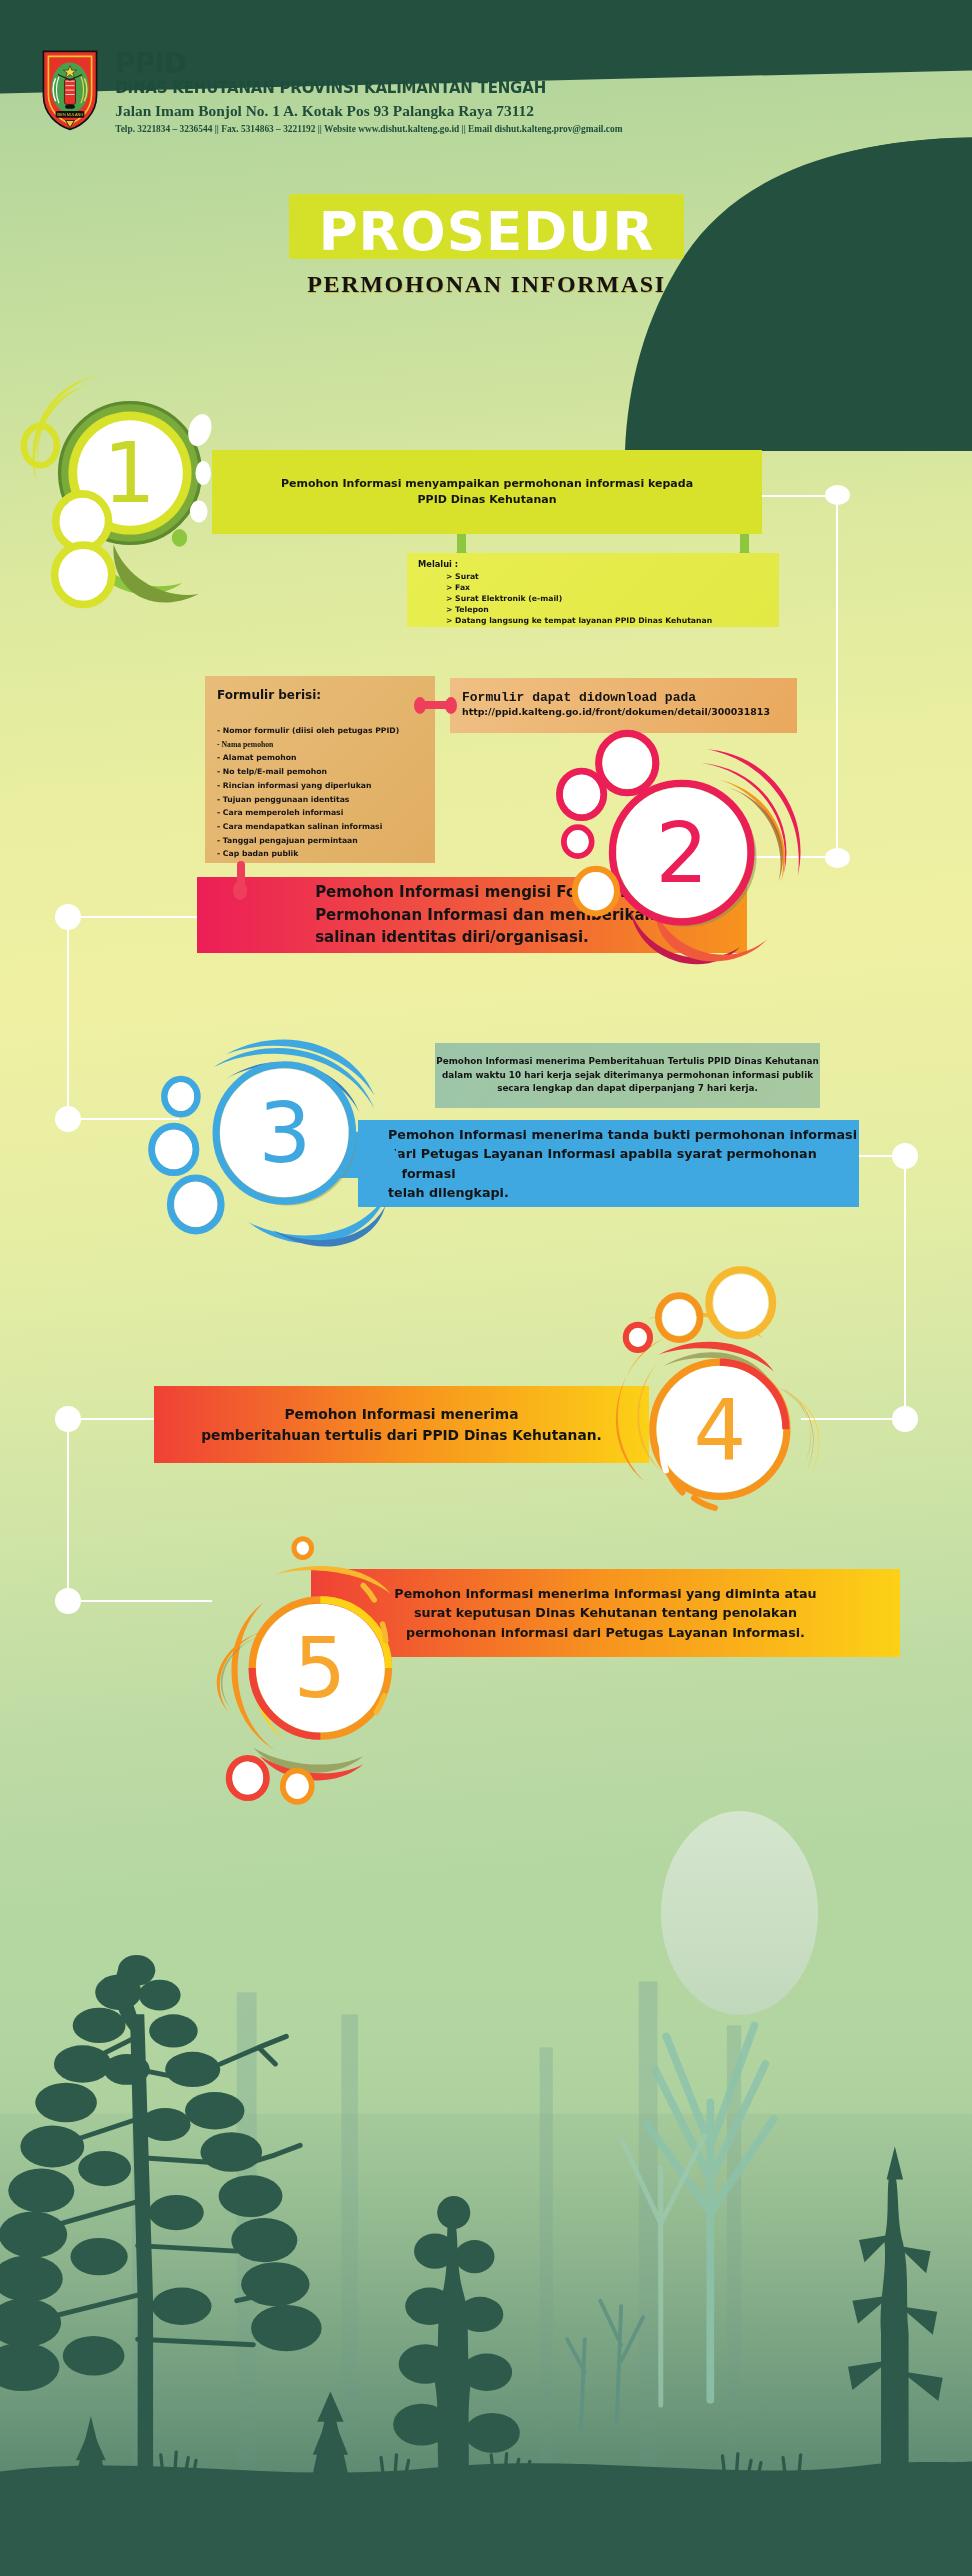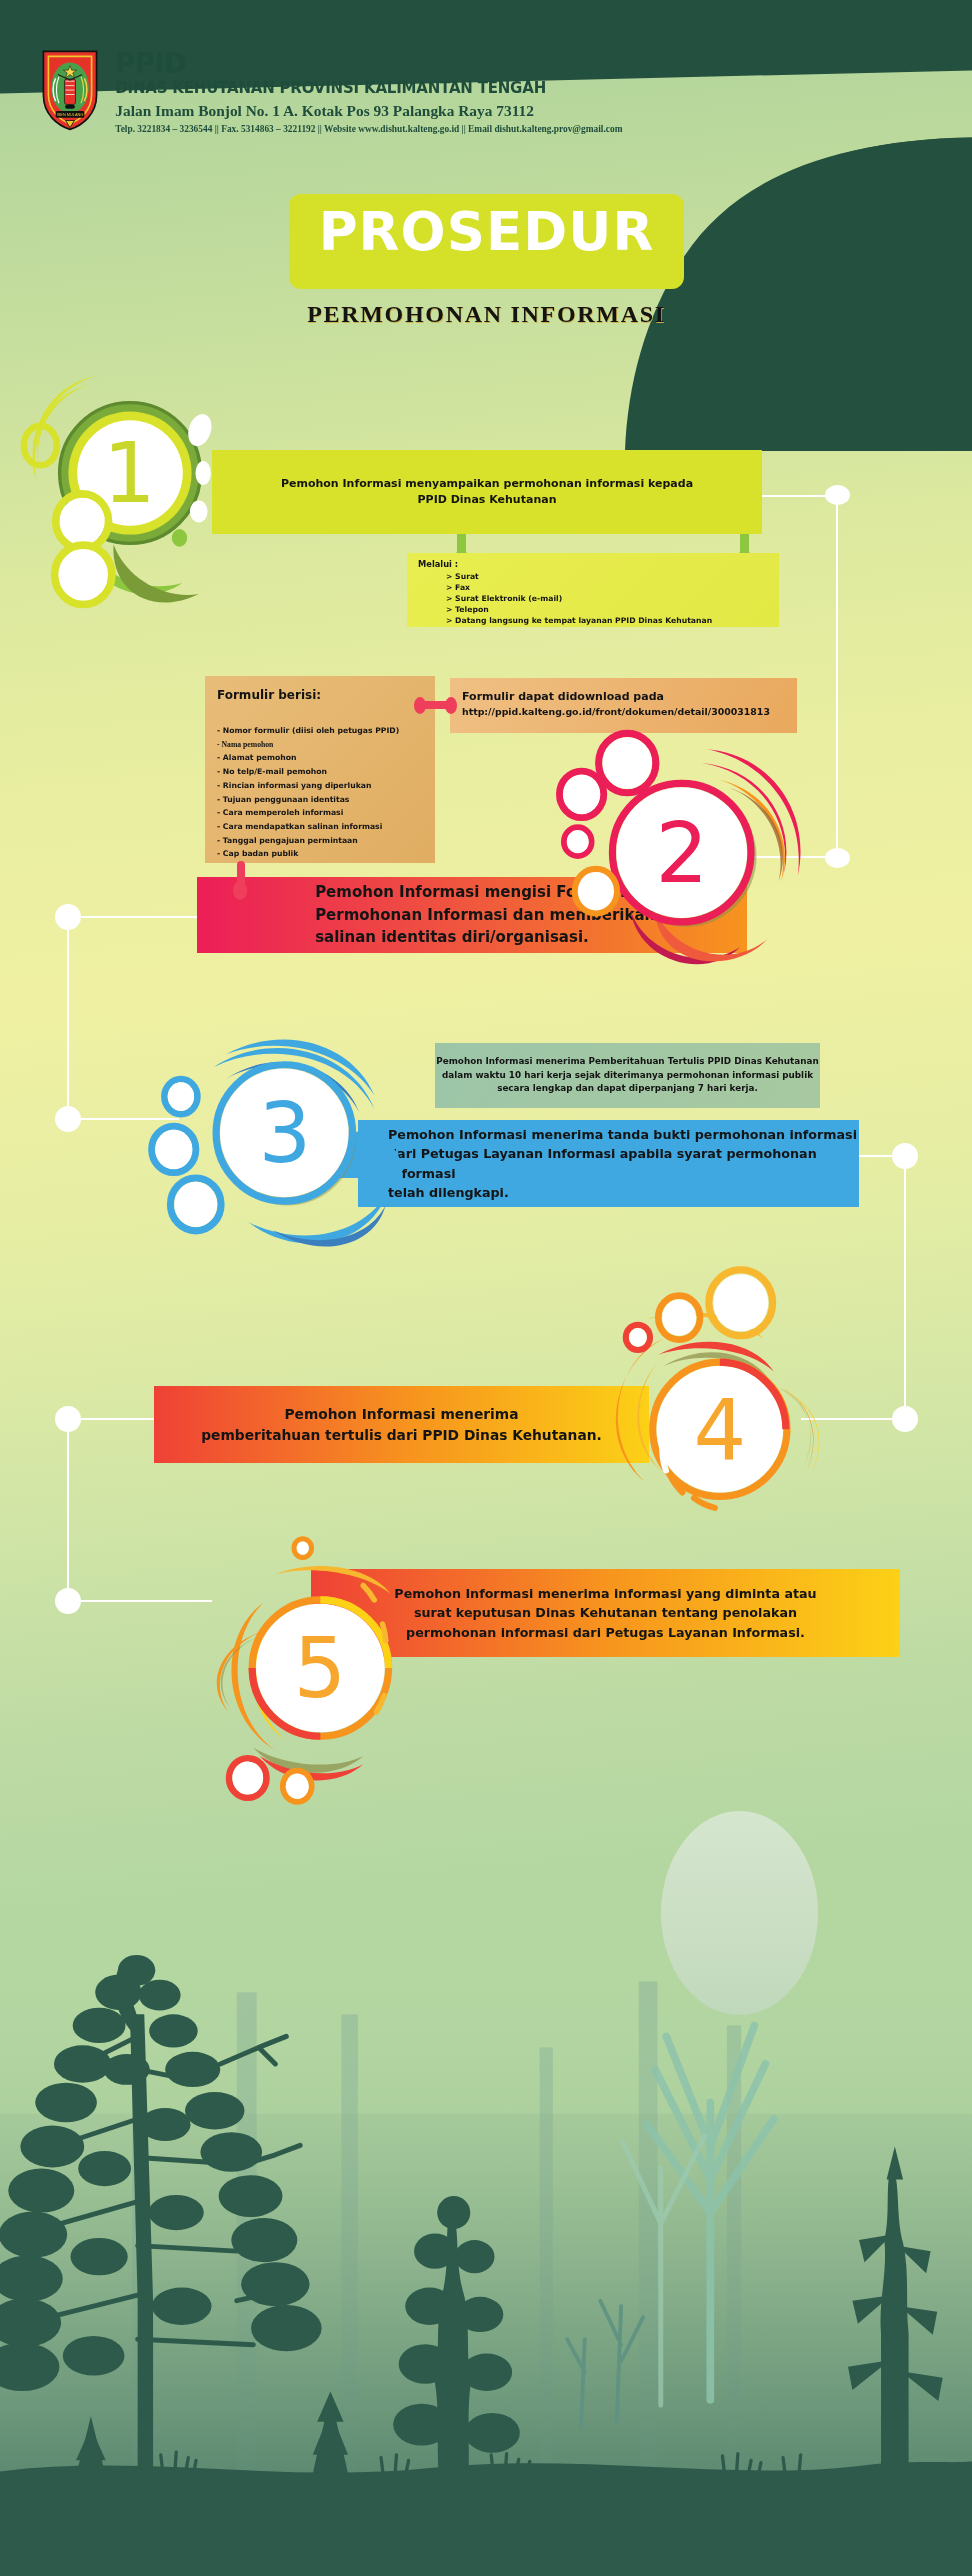--- a/index.html
+++ b/index.html
@@ -39,21 +39,21 @@
   .hdr-text { padding-top:2.2px; color:#1f4d3c; }
   .hdr-ppid { font-size:27.5px; font-weight:bold; letter-spacing:-0.6px; line-height:1.0;
               font-family:"DejaVu Sans", sans-serif; }
   .hdr-dinas { font-size:15px; font-weight:bold; letter-spacing:-0.2px; line-height:1.25; margin-top:1.1px;
               font-family:"DejaVu Sans", sans-serif;}
   .hdr-addr { font-family:"Liberation Serif", serif; font-weight:bold; font-size:15.4px; margin-top:4.4px; line-height:1.2;}
   .hdr-contact { font-family:"Liberation Serif", serif; font-weight:bold; font-size:9.4px; margin-top:3.3px; line-height:1.2;}
 
   
   .title-wrap { position:absolute; left:0; right:0; top:194px; z-index:6; text-align:center; }
-  .title-box { display:inline-block; background:#d5e029; border-radius:12px; padding:11px 30px 31px;text-align:right; }
+  .title-box { display:inline-block; background:#d5e029; border-radius:3px; padding:11px 30px 1px;text-align:right; }
   .title-main { color:#ffffff; font-size:53px; font-weight:bold; letter-spacing:1.1px; line-height:1;
                 font-family:"DejaVu Sans", sans-serif;}
   .title-sub { margin-top:12px; font-family:"Liberation Serif", serif; font-weight:bold;
                font-size:24px; letter-spacing:1.7px; color:#141414; text-shadow: 0.6px 0.6px 0 #cbb24a; }
   .conn-line { position:absolute; background:#ffffff; z-index:4; }
   .conn-dot { position:absolute; background:#ffffff; border-radius:50%; z-index:5; }
 
   
   .band { position:absolute; z-index:5; display:flex; align-items:center; justify-content:center; }
   .band-txt { font-weight:bold; color:#141414; text-align:center; line-height:1.5;
@@ -212,21 +212,21 @@
       <div class="t" style="font-size:7.7px; line-height:1.78;">- Cap badan publik</div>
     </div>
   </div>
 
   <div style="position:absolute;left:418px;top:701px;width:33px;height:7.7px;background:#ef3e5c;z-index:6;"></div>
   <div style="position:absolute;left:414px;top:697px;width:12px;height:16.5px;background:#ef3e5c;border-radius:50%;z-index:6;"></div>
   <div style="position:absolute;left:445px;top:697px;width:12px;height:16.5px;background:#ef3e5c;border-radius:50%;z-index:6;"></div>
 
   <div class="sbox" style="left:450px; top:678px; width:347px; height:55px;
               background:linear-gradient(120deg,#efc084,#e9a85d);">
-    <div class="t" style="position:absolute; left:12px; top:12px; font-size:11px;">Formulir dapat didownload pada</div>
+    <div class="t" style="position:absolute; left:12px; top:12px; font-size:13px;font-family:Liberation Mono, monospace;">Formulir dapat didownload pada</div>
     <div class="t" style="position:absolute; left:12px; top:27.5px; font-size:9.4px;">http://ppid.kalteng.go.id/front/dokumen/detail/300031813</div>
   </div>
 
   <div style="position:absolute;left:237px;top:861px;width:7.7px;height:36px;background:#ef3e5c;border-radius:3.9px;z-index:6;"></div>
   <div style="position:absolute;left:233px;top:881px;width:14.3px;height:18.7px;background:#ef3e5c;border-radius:50%;z-index:6;"></div>
 
   <div class="band" style="left:197px; top:877px; width:550px; height:76px;
               background:linear-gradient(90deg,#ec1e57 0%, #f05a3c 52%, #f7941e 100%);
               justify-content:center;">
     <div class="band-txt" style="font-size:15px; text-align:left; margin-left:26.4px; white-space:pre-line;">Pemohon Informasi mengisi Formulir

